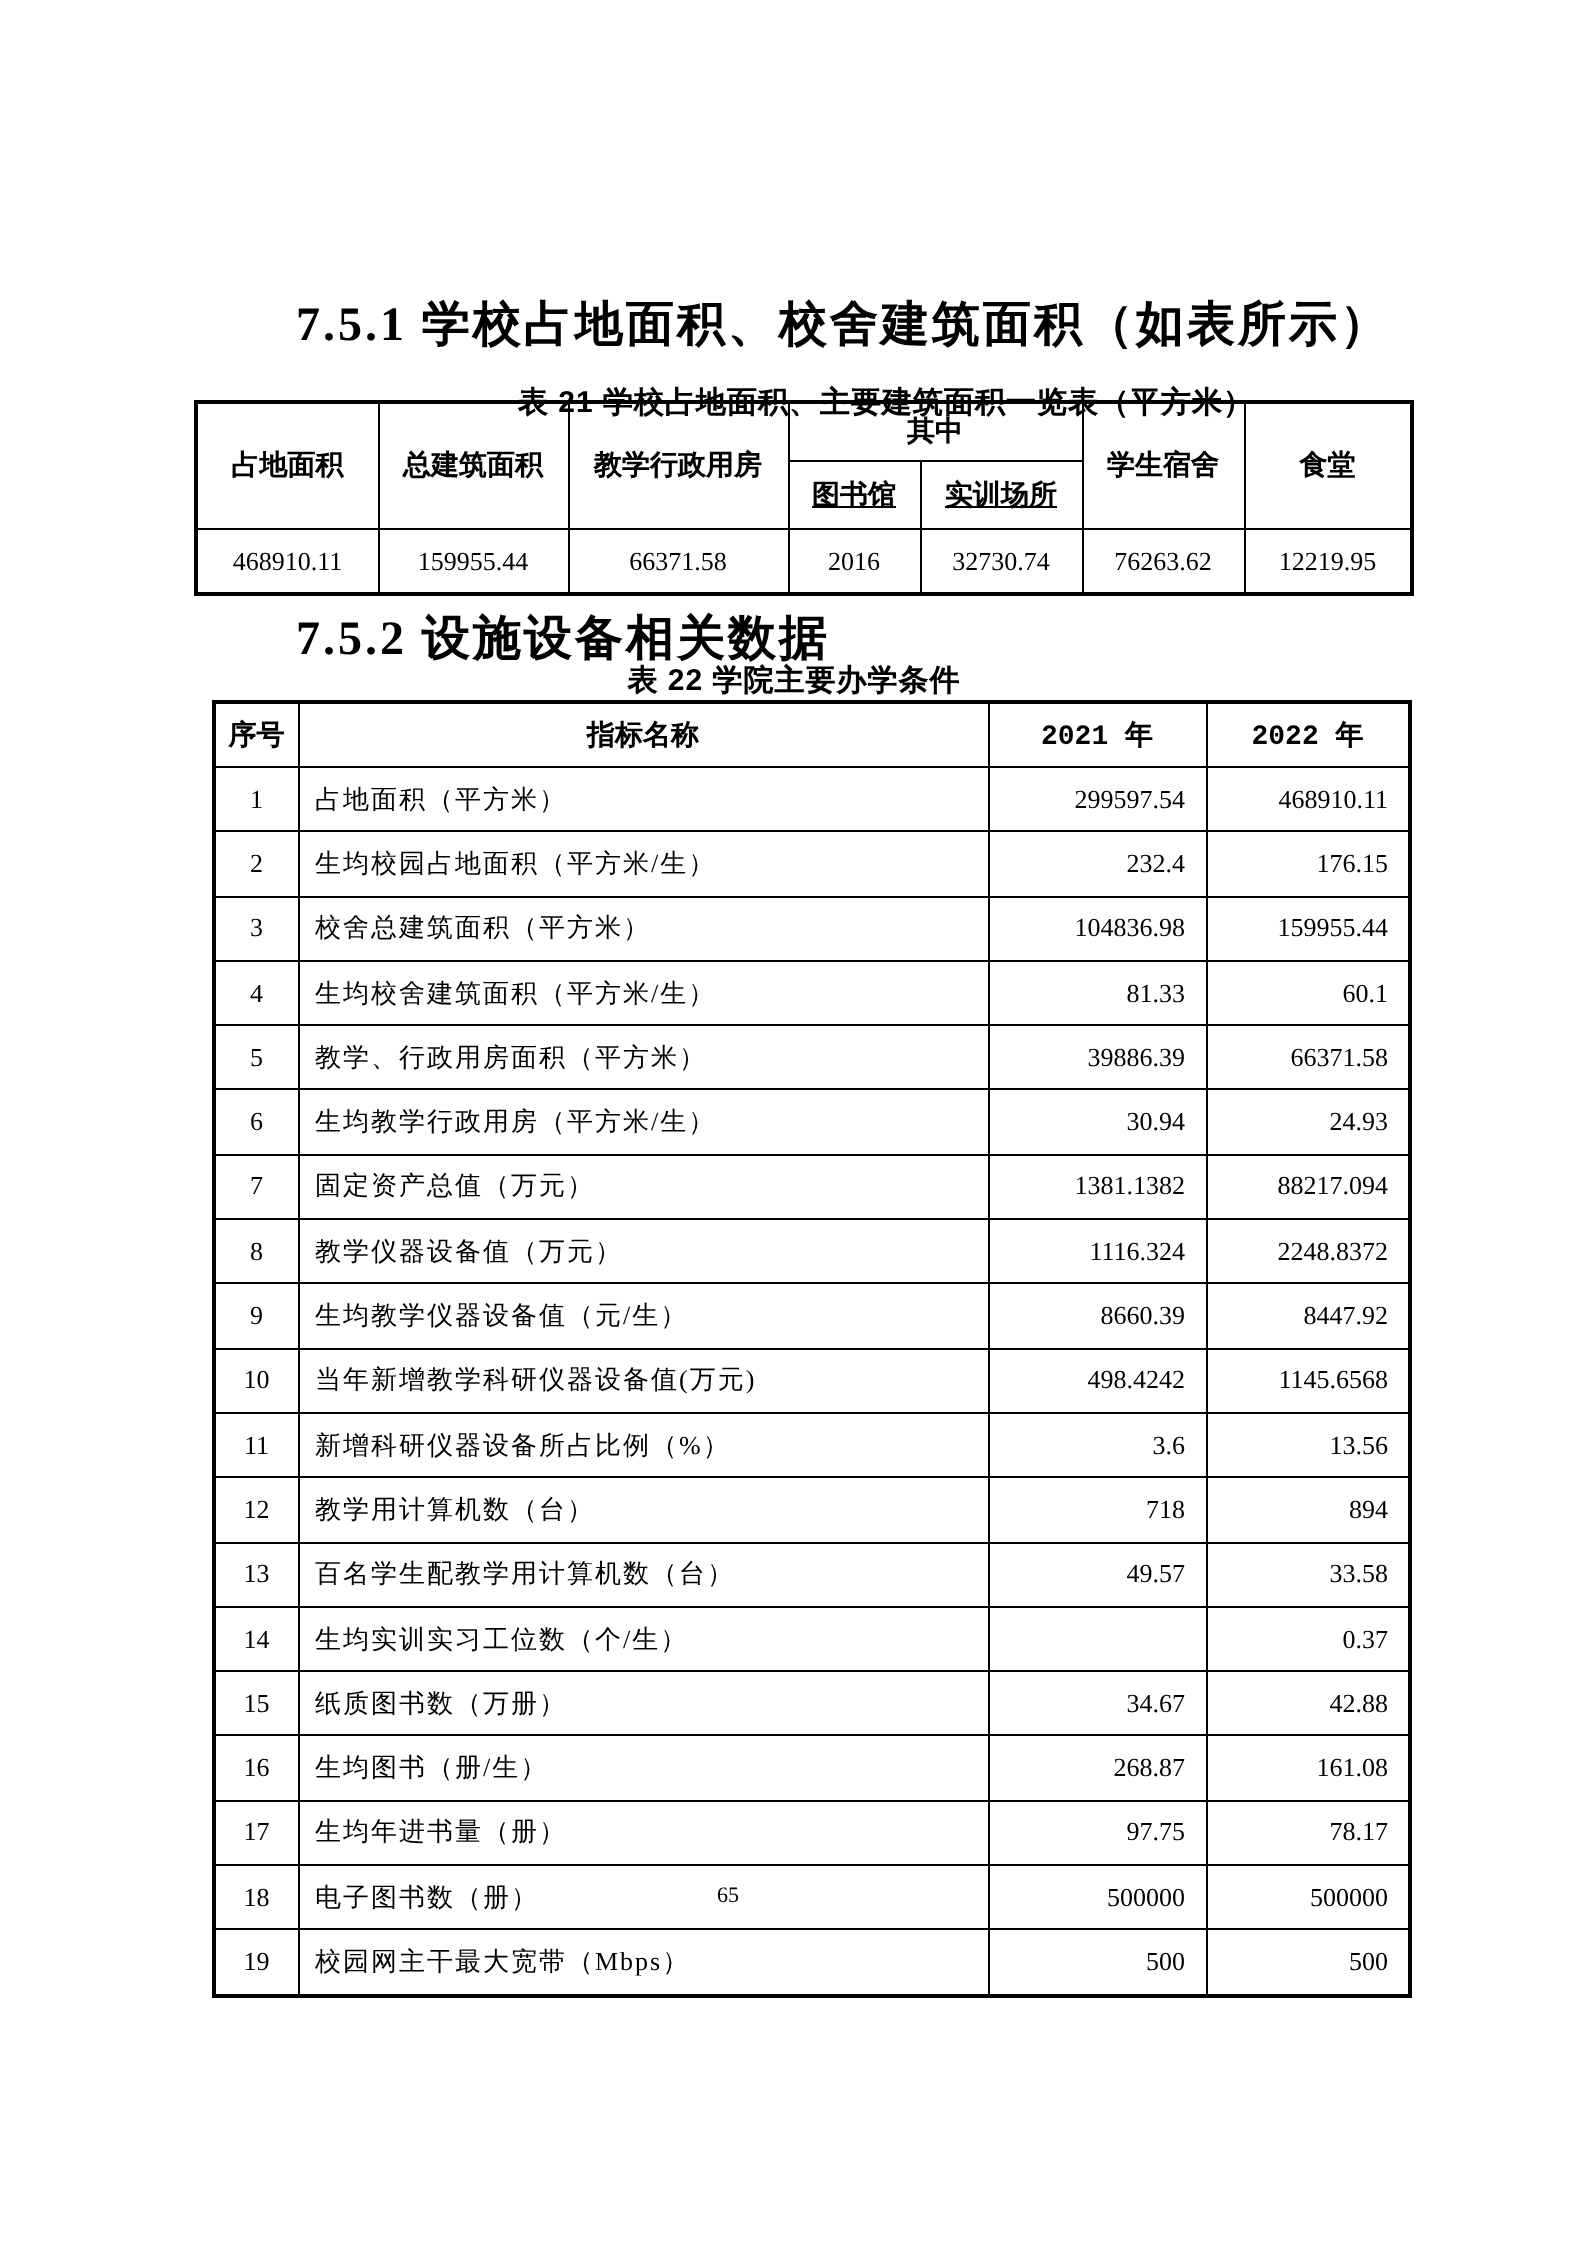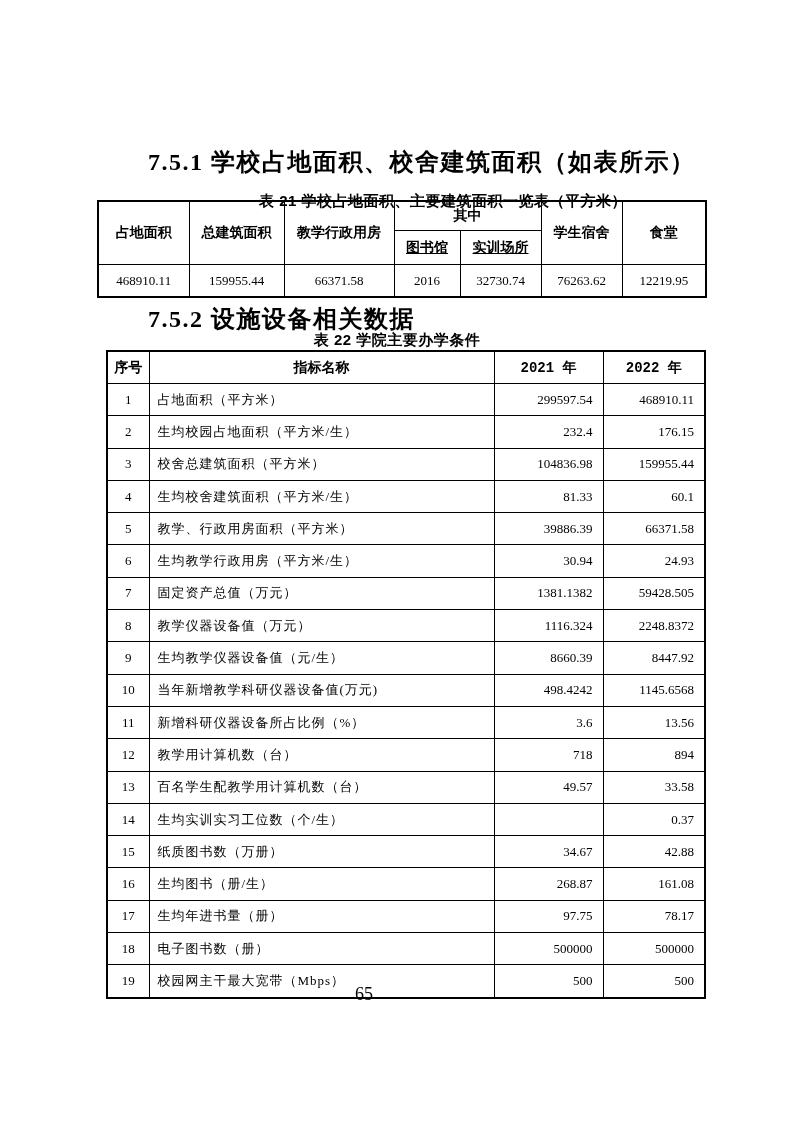--- a/index.html
+++ b/index.html
@@ -64,23 +64,23 @@
   .t21 td{height:31px;text-align:center;}
   .t22{left:106px;top:350px;width:598px;}
   .t22 th{height:31px;font-family:Liberation Mono, monospace;}
   .t22 td{height:31.3px;}
   .t22 td.c-no{text-align:center;}
   .t22 td.c-name{text-align:left;padding-left:8px;letter-spacing:1px;}
   .t22 td.c-val{text-align:right;padding-right:10px;}
   .pageno{
     position:absolute;
     left:0;width:728px;
-    top:984px;
+    top:942px;
     text-align:center;
-    font-size:18px;
+    font-size:11px;
     font-family:"Liberation Serif","DejaVu Serif",serif;
   }
 </style>
 </head>
 <body>
 
 <div class="page">
 
   <div class="heading heading1">7.5.1 学校占地面积、校舍建筑面积（如表所示）</div>
   <div class="caption caption1">表 21 学校占地面积、主要建筑面积一览表（平方米）</div>
@@ -179,21 +179,21 @@
           <td class="c-no">6</td>
           <td class="c-name">生均教学行政用房（平方米/生）</td>
           <td class="c-val">30.94</td>
           <td class="c-val">24.93</td>
         </tr>
 
         <tr>
           <td class="c-no">7</td>
           <td class="c-name">固定资产总值（万元）</td>
           <td class="c-val">1381.1382</td>
-          <td class="c-val">59428.505</td>
+          <td class="c-val">88217.094</td>
         </tr>
 
         <tr>
           <td class="c-no">8</td>
           <td class="c-name">教学仪器设备值（万元）</td>
           <td class="c-val">1116.324</td>
           <td class="c-val">2248.8372</td>
         </tr>
 
         <tr>

